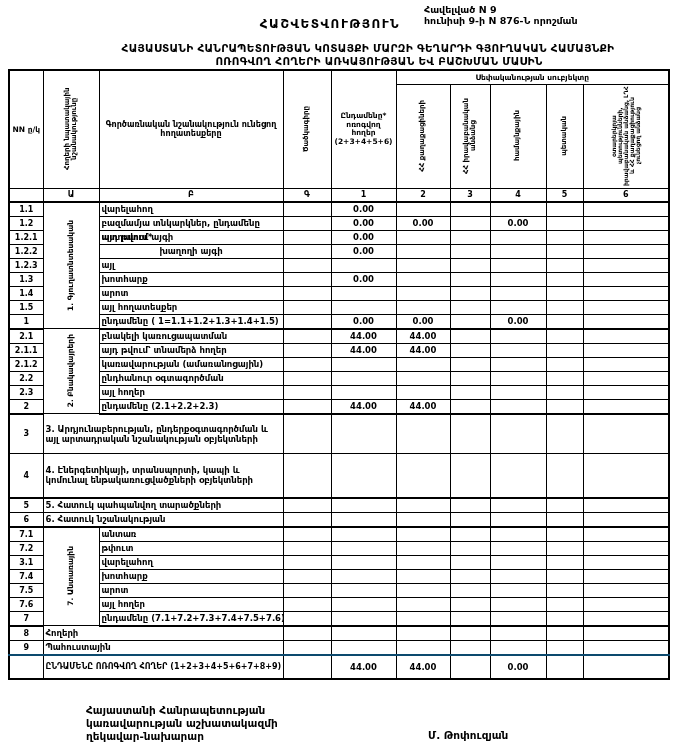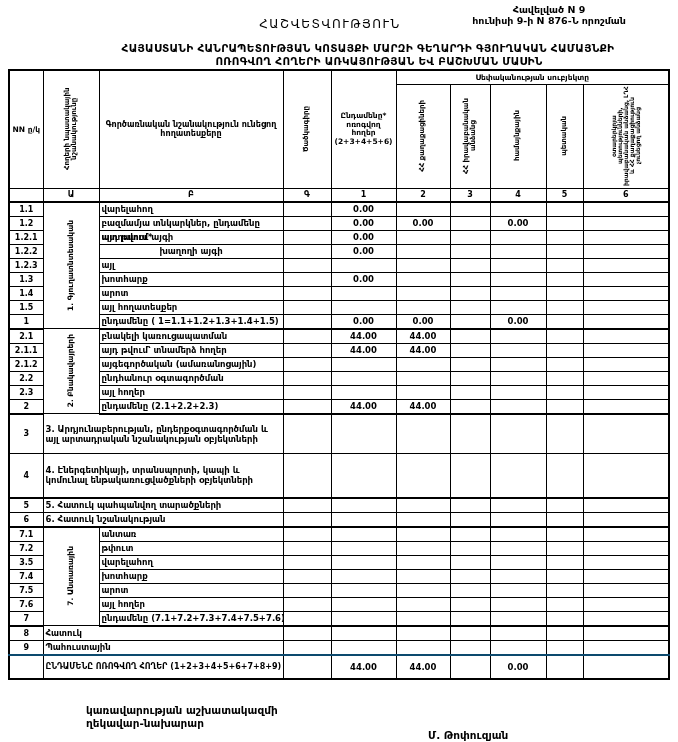--- a/index.html
+++ b/index.html
@@ -3,25 +3,25 @@
 <meta charset="utf-8">
 <style>
   html,body{margin:0;padding:0;background:#e8e8e8;}
   .page{
     width:678px;height:742px;background:#ffffff;position:relative;
     font-family:"DejaVu Sans",sans-serif;color:#000;overflow:hidden;
   }
   
   .appendix{
     position:absolute;top:4px;right:4px;width:250px;
-    text-align:center;font-size:9.5px;font-weight:bold;line-height:1.2;
+    font-size:9.5px;font-weight:bold;line-height:1.2;
   }
   .main-title{
     position:absolute;top:17px;left:180px;width:300px;text-align:center;
-    font-size:12px;font-weight:normal;letter-spacing:1.5px;
+    font-size:12px;font-weight:bold;letter-spacing:1.5px;
   }
   .subtitle1{
     position:absolute;top:42px;left:0;width:100%;text-align:center;
     font-size:10.5px;font-weight:bold;letter-spacing:.3px;padding-left:29px;
   }
   .subtitle2{
     position:absolute;top:55px;left:0;width:100%;text-align:center;
     font-size:10.5px;font-weight:bold;letter-spacing:.3px;padding-left:40px;
   }
   
@@ -263,21 +263,21 @@
           <td class="code"></td>
           <td class="val">44.00</td>
           <td class="val">44.00</td>
           <td class="val"></td>
           <td class="val"></td>
           <td class="val"></td>
           <td class="val"></td>
         </tr>
         <tr>
           <td class="nn">2.1.2</td>
-          <td class="label">այգեգործական (ամառանոցային)</td>
+          <td class="label">կառավարության (ամառանոցային)</td>
           <td class="code"></td>
           <td class="val"></td>
           <td class="val"></td>
           <td class="val"></td>
           <td class="val"></td>
           <td class="val"></td>
           <td class="val"></td>
         </tr>
         <tr>
           <td class="nn">2.2</td>
@@ -375,21 +375,21 @@
           <td class="label">թփուտ</td>
           <td class="code"></td>
           <td class="val"></td>
           <td class="val"></td>
           <td class="val"></td>
           <td class="val"></td>
           <td class="val"></td>
           <td class="val"></td>
         </tr>
         <tr>
-          <td class="nn">3.5</td>
+          <td class="nn">3.1</td>
           <td class="label">վարելահող</td>
           <td class="code"></td>
           <td class="val"></td>
           <td class="val"></td>
           <td class="val"></td>
           <td class="val"></td>
           <td class="val"></td>
           <td class="val"></td>
         </tr>
         <tr>
@@ -431,21 +431,21 @@
           <td class="code"></td>
           <td class="val"></td>
           <td class="val"></td>
           <td class="val"></td>
           <td class="val"></td>
           <td class="val"></td>
           <td class="val"></td>
         </tr>
         <tr>
           <td class="nn">8</td>
-          <td class="label" colspan="2">Հատուկ</td>
+          <td class="label" colspan="2">Հողերի</td>
           <td class="code"></td>
           <td class="val"></td>
           <td class="val"></td>
           <td class="val"></td>
           <td class="val"></td>
           <td class="val"></td>
           <td class="val"></td>
         </tr>
         <tr>
           <td class="nn">9</td>
@@ -466,18 +466,19 @@
           <td class="val">44.00</td>
           <td class="val"></td>
           <td class="val">0.00</td>
           <td class="val"></td>
           <td class="val"></td>
         </tr>
       </tbody>
   </table>
 
   <div class="footer">
+    <div>Հայաստանի Հանրապետության</div>
     <div>կառավարության աշխատակազմի</div>
     <div>ղեկավար-նախարար</div>
   </div>
   <div class="signature">Մ. Թոփուզյան</div>
 
 </div>
 
 </body></html>

